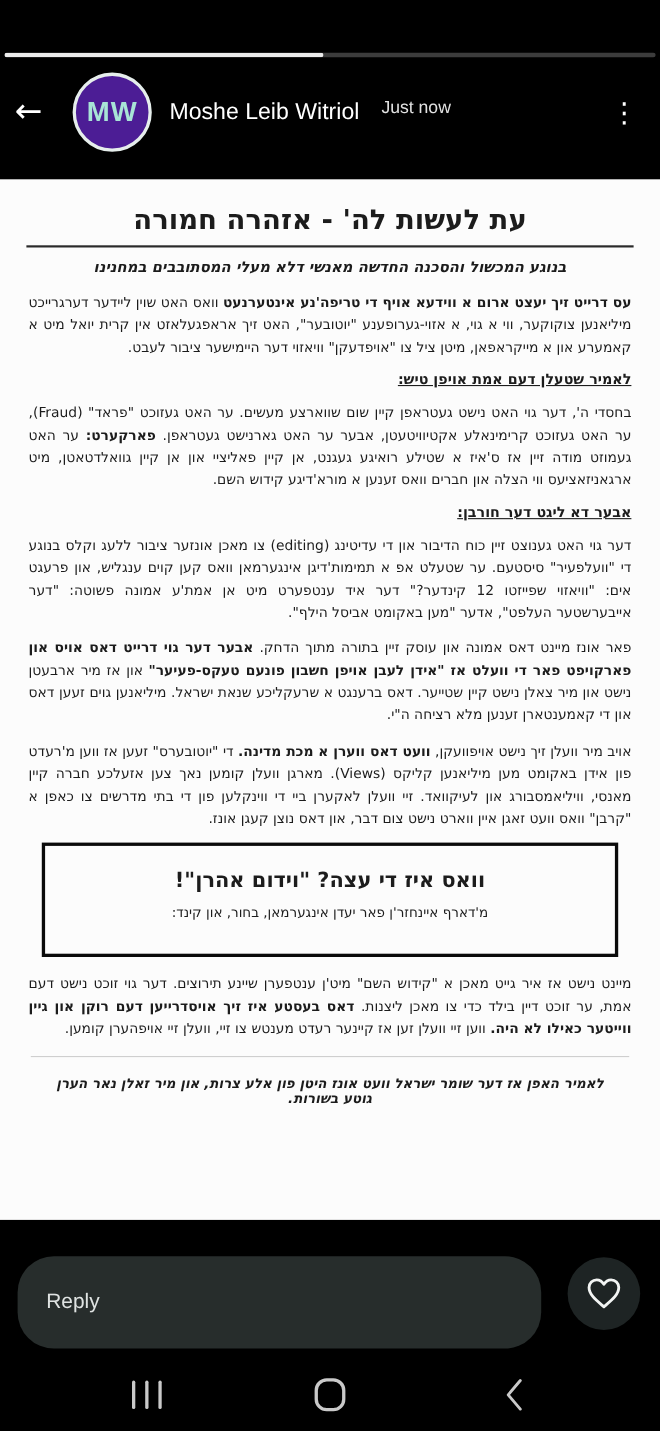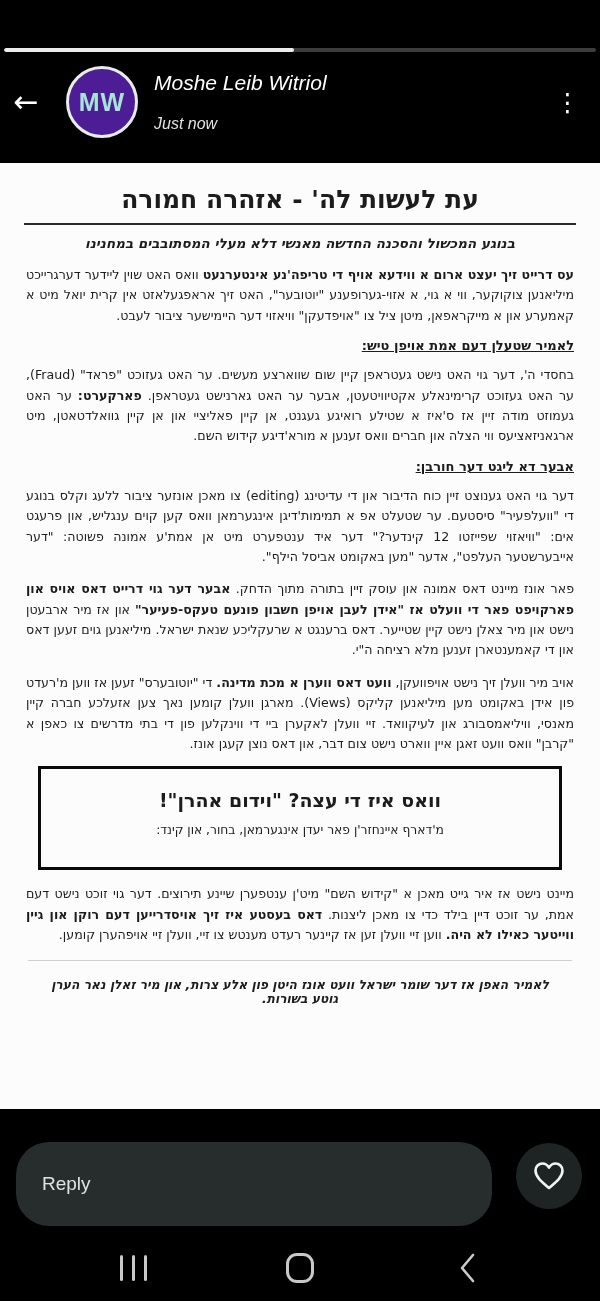--- a/index.html
+++ b/index.html
@@ -21,21 +21,21 @@
   .back-btn{
     width:52px;text-align:center;color:#fff;font-size:30px;line-height:1;
     background:none;border:none;padding:0;cursor:pointer;font-family:"DejaVu Sans",sans-serif;
   }
   .avatar{
     width:72px;height:72px;border-radius:50%;background:#4c1d95;
     border:3px solid #e6eeec;box-sizing:border-box;
     display:flex;align-items:center;justify-content:center;
     color:#a8e4d6;font-size:25px;font-weight:bold;letter-spacing:1px;margin-left:14px;
   }
-  .header-text{margin-left:16px;display:flex;flex-direction:column;gap:20px;font-style:italic;}
+  .header-text{margin-left:16px;display:flex;flex-direction:row;gap:20px;}
   .contact-name{color:#fff;font-size:21px;font-weight:500;}
   .timestamp{color:#e2e2e2;font-size:16px;}
   .menu-btn{
     position:absolute;right:10px;top:50%;transform:translateY(-50%);
     color:#fff;font-size:25px;background:none;border:none;cursor:pointer;
     font-family:"DejaVu Sans",sans-serif;padding:6px 10px;
   }
   
   .doc{
     position:absolute;top:163px;left:0;width:600px;height:946px;

